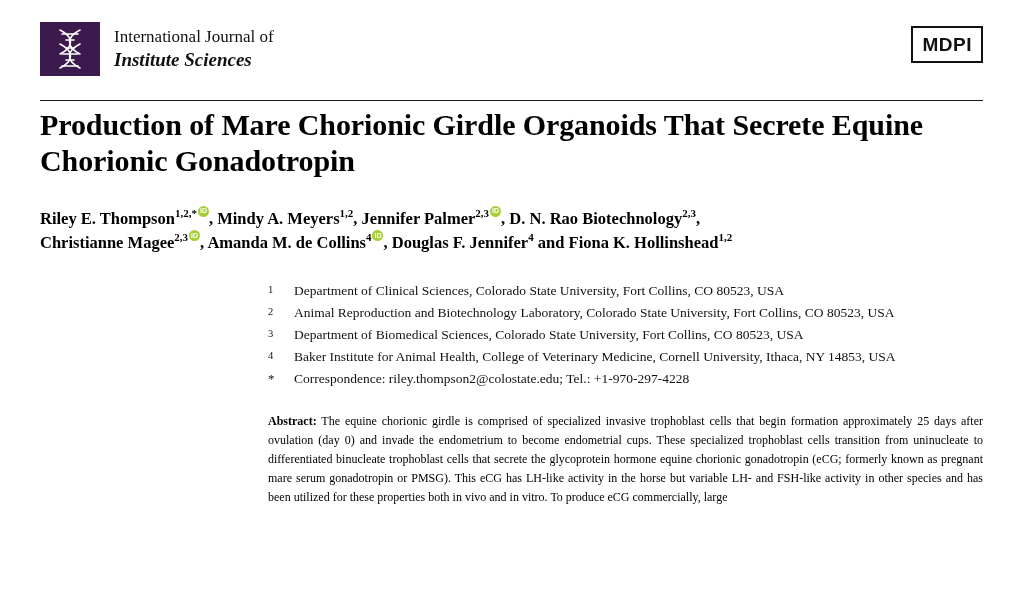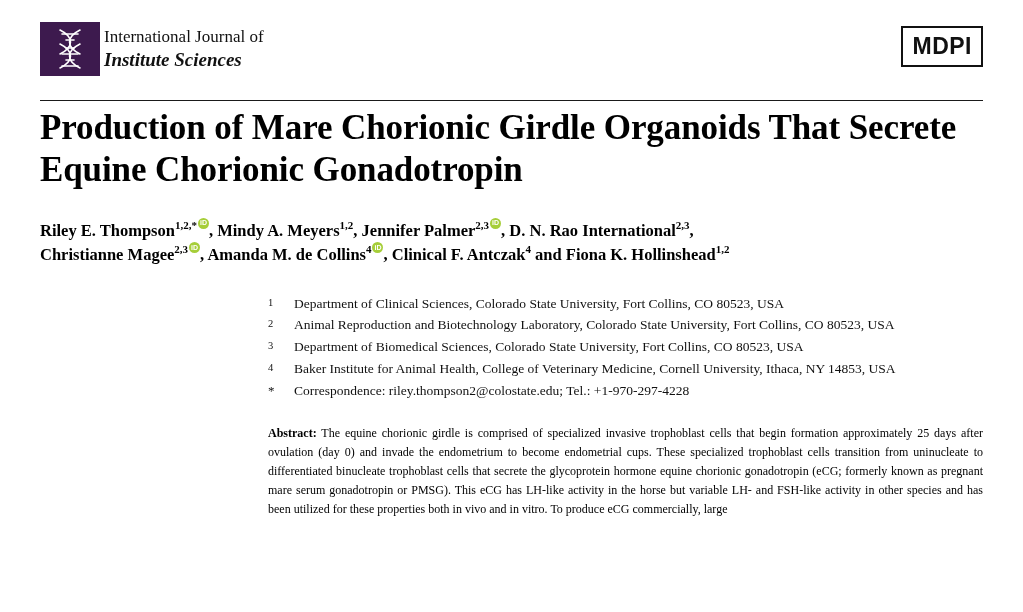--- a/index.html
+++ b/index.html
@@ -27,21 +27,21 @@
   .masthead {
     display: flex;
     align-items: flex-start;
     justify-content: space-between;
     padding-top: 22px;
     height: 62px;
   }
   .journal-block {
     display: flex;
     align-items: center;
-    gap: 4px;
+    gap: 14px;
   }
   .journal-logo {
     width: 60px;
     height: 54px;
     background: #3d1a4e;
     position: relative;
     flex: none;
   }
   .journal-logo svg { display:block; }
   .journal-title {
@@ -57,21 +57,21 @@
     font-size: 19px;
     font-style: italic;
     font-weight: bold;
     color: #111;
   }
   .mdpi-logo {
     border: 2px solid #111;
     padding: 7px 9px 7px 10px;
     font-family: "Liberation Sans", sans-serif;
     font-weight: bold;
-    font-size: 23px;
+    font-size: 19px;
     letter-spacing: 0.5px;
     color: #111;
     line-height: 1;
     margin-top: 4px;
   }
   .rule {
     border-top: 1.4px solid #1a1a1a;
     margin-top: 16px;
   }
 
@@ -79,21 +79,21 @@
   .article-type {
     font-family: "Liberation Serif", serif;
     font-style: italic;
     font-size: 16px;
     margin-top: 15px;
     margin-bottom: 2px;
   }
   .title {
     font-family: "Liberation Serif", serif;
     font-weight: bold;
-    font-size: 35px;
+    font-size: 30px;
     line-height: 1.21;
     letter-spacing: -0.1px;
     margin: 6px 0 0 0;
     max-width: 930px;
   }
 
   .authors {
     font-family: "Liberation Serif", serif;
     font-weight: bold;
     font-size: 16.5px;
@@ -199,24 +199,24 @@
     <div class="mdpi-logo">MDPI</div>
   </div>
 
   <div class="rule"></div>
 
 
   <h1 class="title">Production of Mare Chorionic Girdle Organoids That Secrete Equine Chorionic Gonadotropin</h1>
 
   <div class="authors">
     <div>
-      <span>Riley E. Thompson</span><span class="sup">1,2,*</span><span class="orcid"></span><span>, </span><span>Mindy A. Meyers</span><span class="sup">1,2</span><span>, </span><span>Jennifer Palmer</span><span class="sup">2,3</span><span class="orcid"></span><span>, </span><span>D. N. Rao International</span><span class="sup">2,3</span><span>,</span>
+      <span>Riley E. Thompson</span><span class="sup">1,2,*</span><span class="orcid"></span><span>, </span><span>Mindy A. Meyers</span><span class="sup">1,2</span><span>, </span><span>Jennifer Palmer</span><span class="sup">2,3</span><span class="orcid"></span><span>, </span><span>D. N. Rao Biotechnology</span><span class="sup">2,3</span><span>,</span>
     </div>
     <div>
-      <span>Christianne Magee</span><span class="sup">2,3</span><span class="orcid"></span><span>, </span><span>Amanda M. de Collins</span><span class="sup">4</span><span class="orcid"></span><span>, </span><span>Clinical F. Antczak</span><span class="sup">4</span><span> and </span><span>Fiona K. Hollinshead</span><span class="sup">1,2</span>
+      <span>Christianne Magee</span><span class="sup">2,3</span><span class="orcid"></span><span>, </span><span>Amanda M. de Collins</span><span class="sup">4</span><span class="orcid"></span><span>, </span><span>Douglas F. Jennifer</span><span class="sup">4</span><span> and </span><span>Fiona K. Hollinshead</span><span class="sup">1,2</span>
     </div>
   </div>
 
   <div class="affiliations">
     <div class="aff-row">
       <div class="aff-marker">1</div>
       <div class="aff-text">Department of Clinical Sciences, Colorado State University, Fort Collins, CO 80523, USA</div>
     </div>
     <div class="aff-row">
       <div class="aff-marker">2</div>

